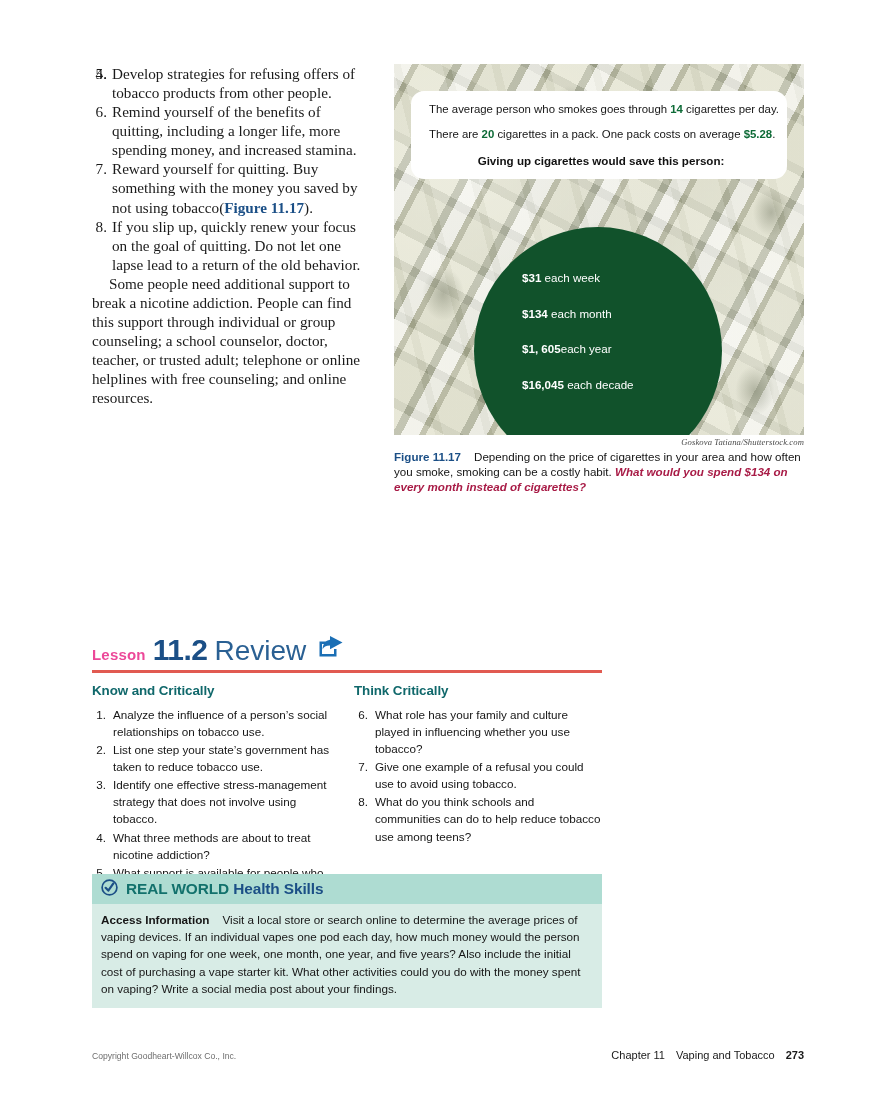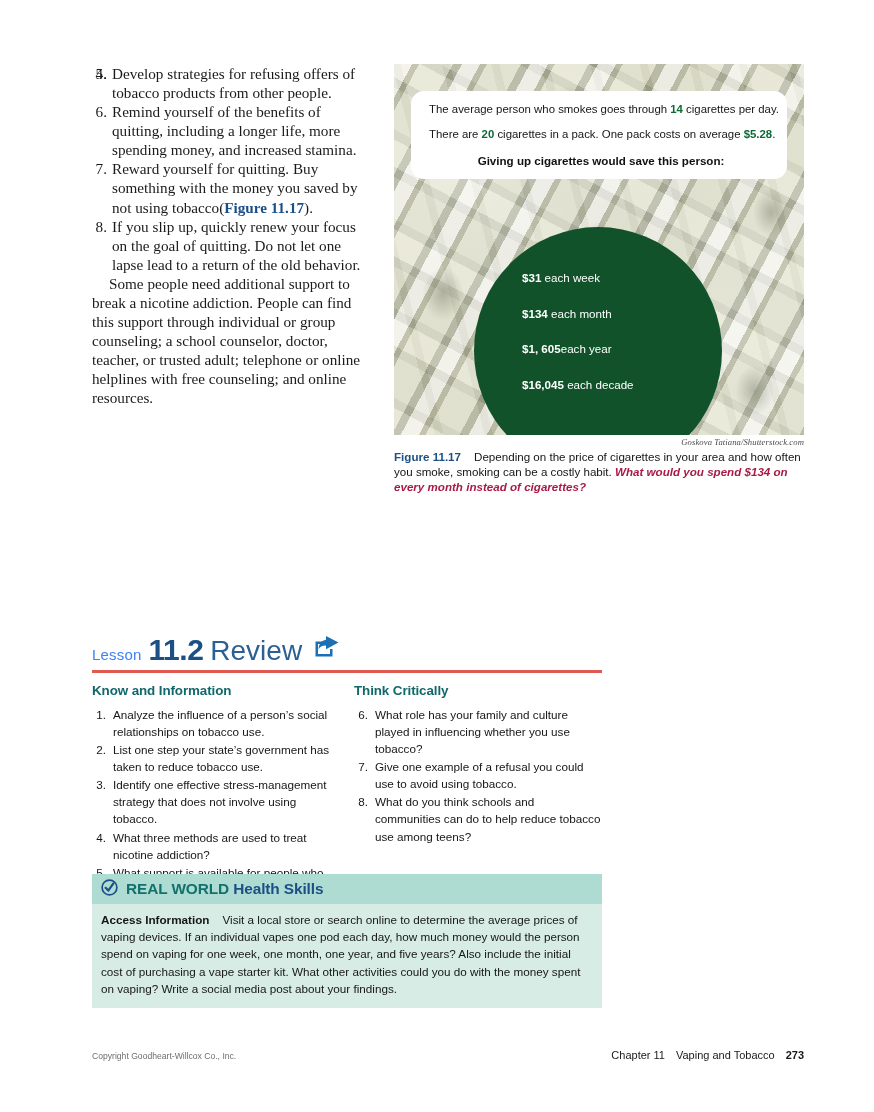--- a/index.html
+++ b/index.html
@@ -215,23 +215,23 @@
     width: 510px;
   }
   .review-head {
     display: flex;
     align-items: baseline;
     gap: 7px;
     padding-bottom: 2px;
   }
   .rh-lesson {
     font-family: "Liberation Sans", sans-serif;
-    font-weight: normal;
+    font-weight: bold;
     font-size: 15px;
-    color: #3b82f6;
+    color: #ec4899;
     letter-spacing: 0.2px;
     margin-top: 48px;
   }
   .rh-num {
     font-family: "Liberation Sans", sans-serif;
     font-weight: bold;
     font-size: 30px;
     color: #1b4f86;
     letter-spacing: -0.5px;
   }
@@ -421,26 +421,26 @@
         <svg width="26" height="22" viewBox="0 0 26 22" aria-hidden="true">
           <path d="M1.5 6.5 H12.5 V9 H4 V19 H16 V14 H18.5 V21.5 H1.5 Z" fill="#1b6fb5"></path>
           <path d="M12 1 L24.5 7.6 L12 14.2 V10.6 C7.8 10.7 5.6 12 4.6 14.5 C4.6 9.2 7.6 5.6 12 4.8 Z" fill="#1b6fb5"></path>
         </svg>
       </span>
     </div>
     <div class="red-rule"></div>
 
     <div class="qcols" style="height:210px;">
       <div class="qcol left">
-        <div class="qcol-title">Know and Information</div>
+        <div class="qcol-title">Know and Critically</div>
         <ol class="qlist">
           <li><span class="num">1.</span><span>Analyze the influence of a person’s social relationships on tobacco use.</span></li>
           <li><span class="num">2.</span><span>List one step your state’s government has taken to reduce tobacco use.</span></li>
           <li><span class="num">3.</span><span>Identify one effective stress-management strategy that does not involve using tobacco.</span></li>
-          <li><span class="num">4.</span><span>What three methods are used to treat nicotine addiction?</span></li>
+          <li><span class="num">4.</span><span>What three methods are about to treat nicotine addiction?</span></li>
           <li><span class="num">5.</span><span>What support is available for people who have trouble quitting nicotine?</span></li>
         </ol>
       </div>
 
       <div class="qcol right">
         <div class="qcol-title">Think Critically</div>
         <ol class="qlist">
           <li><span class="num">6.</span><span>What role has your family and culture played in influencing whether you use tobacco?</span></li>
           <li><span class="num">7.</span><span>Give one example of a refusal you could use to avoid using tobacco.</span></li>
           <li><span class="num">8.</span><span>What do you think schools and communities can do to help reduce tobacco use among teens?</span></li>

